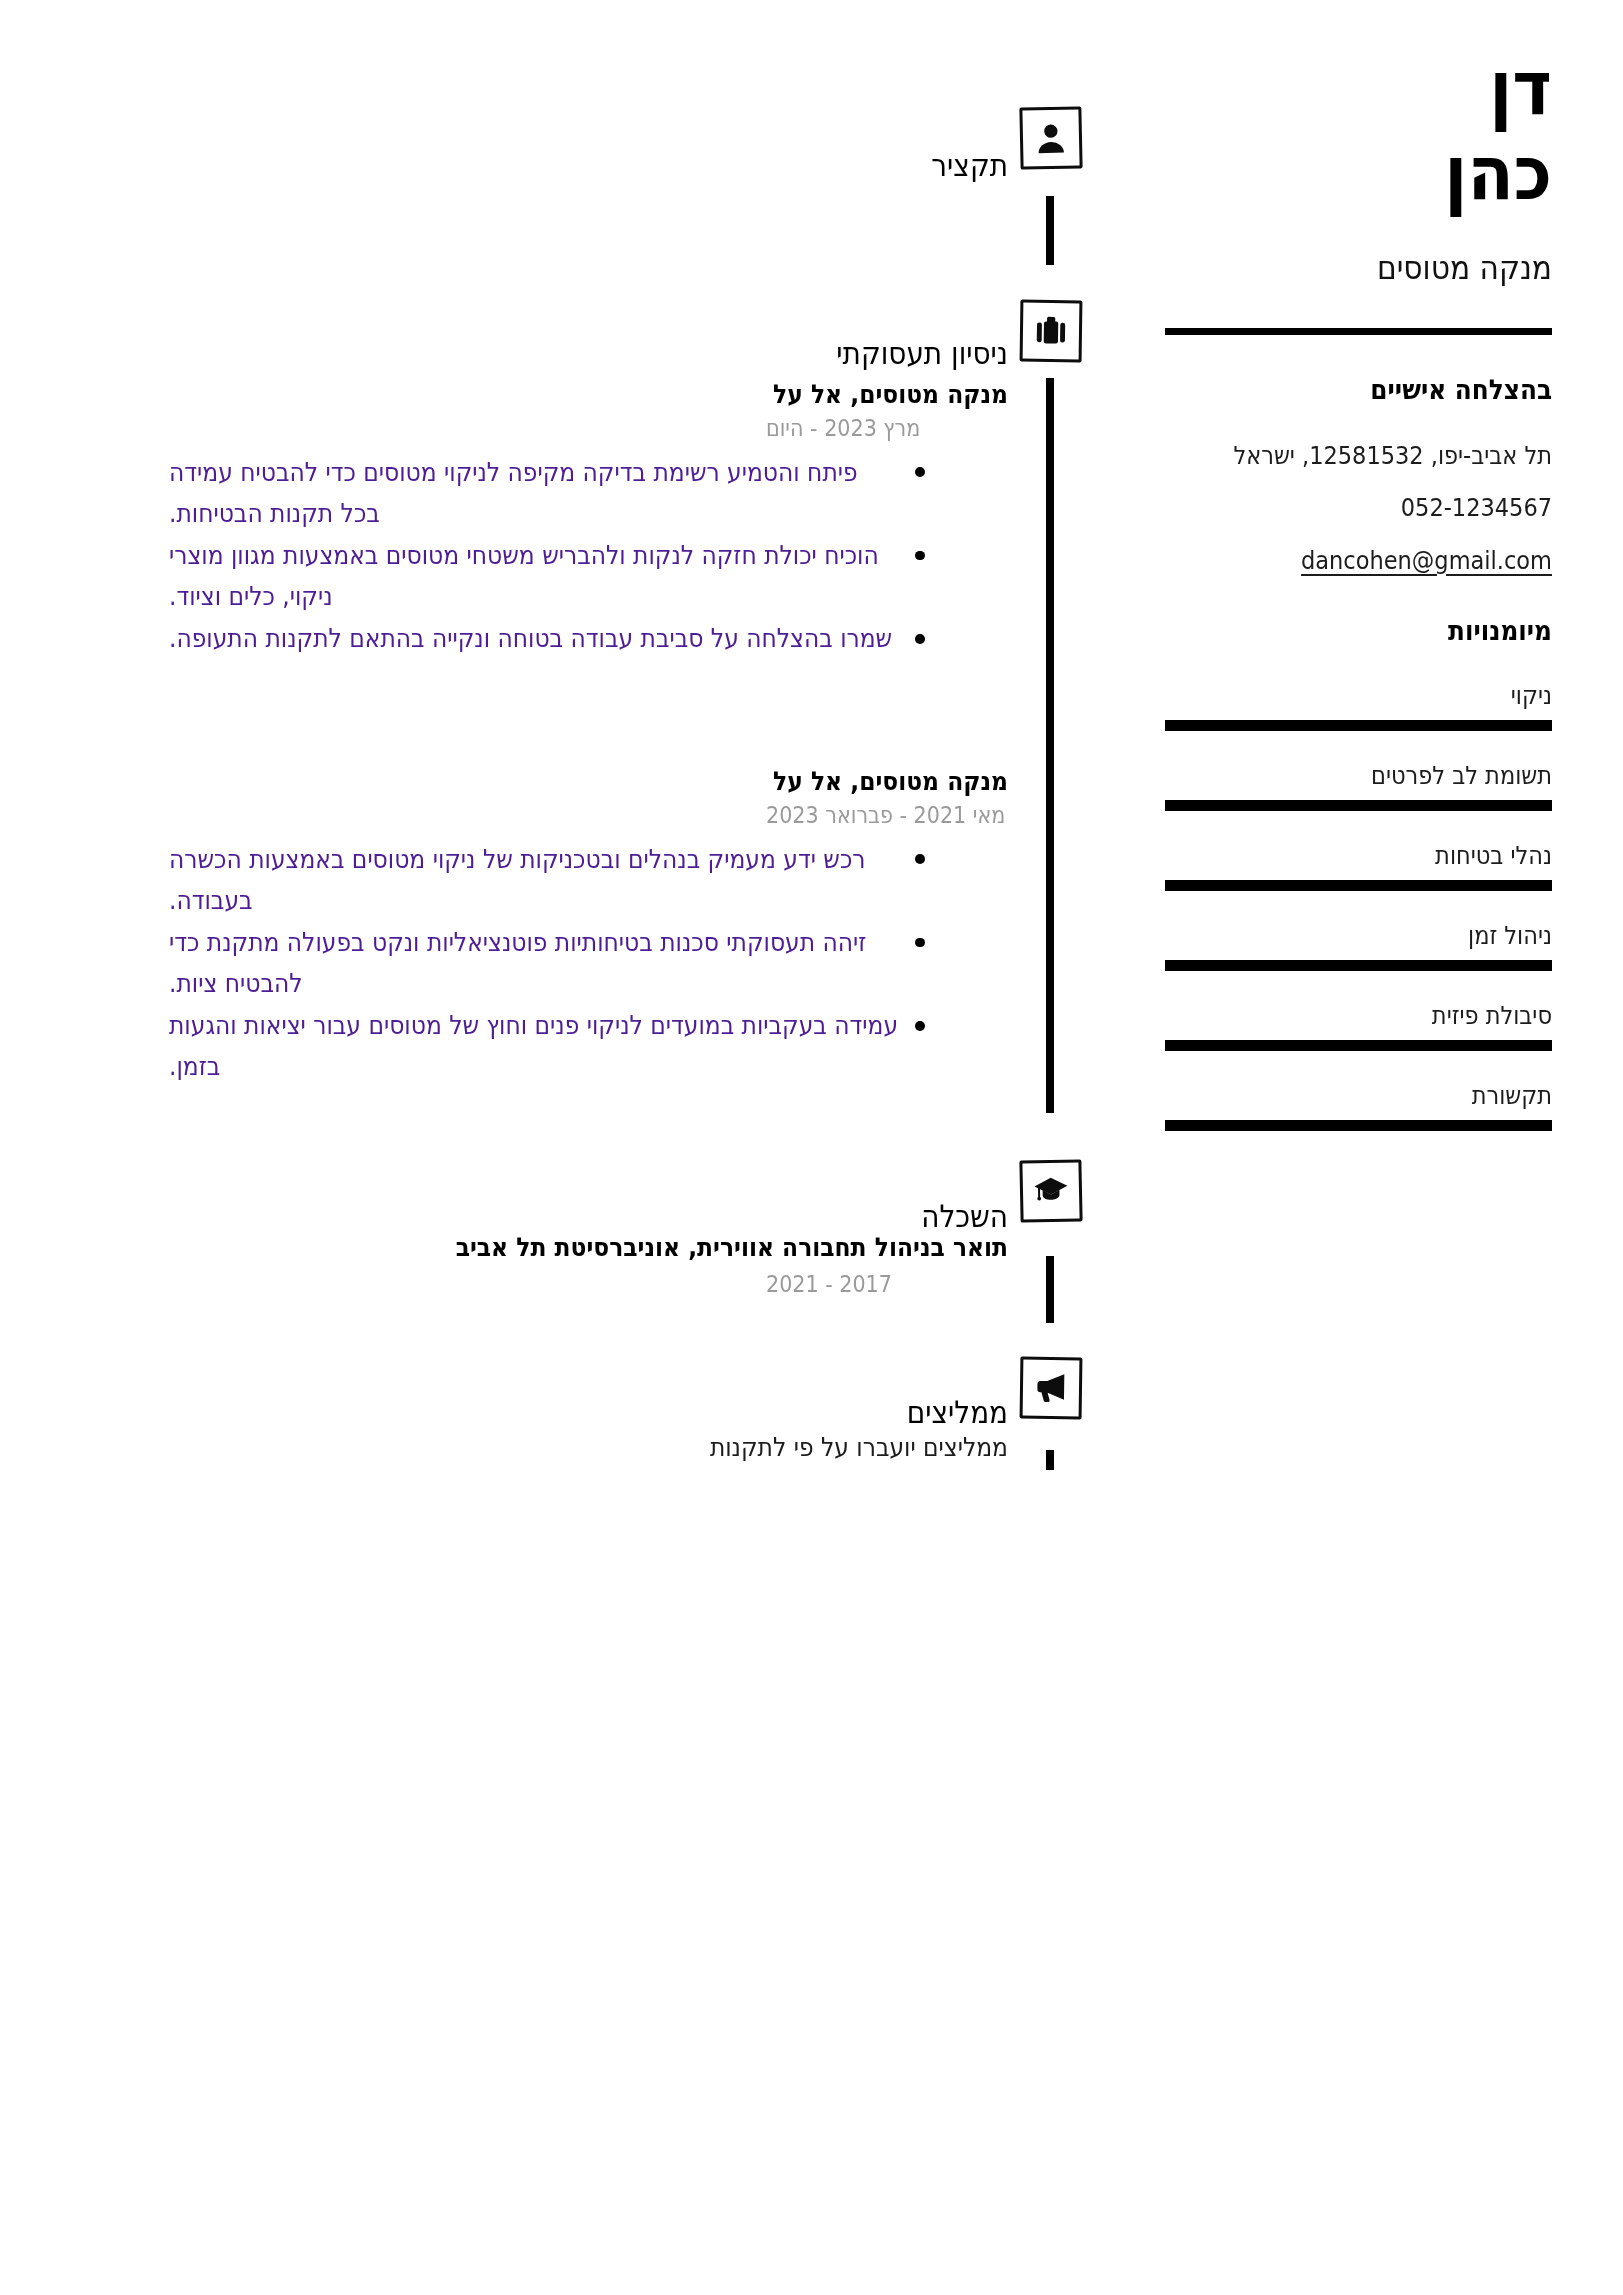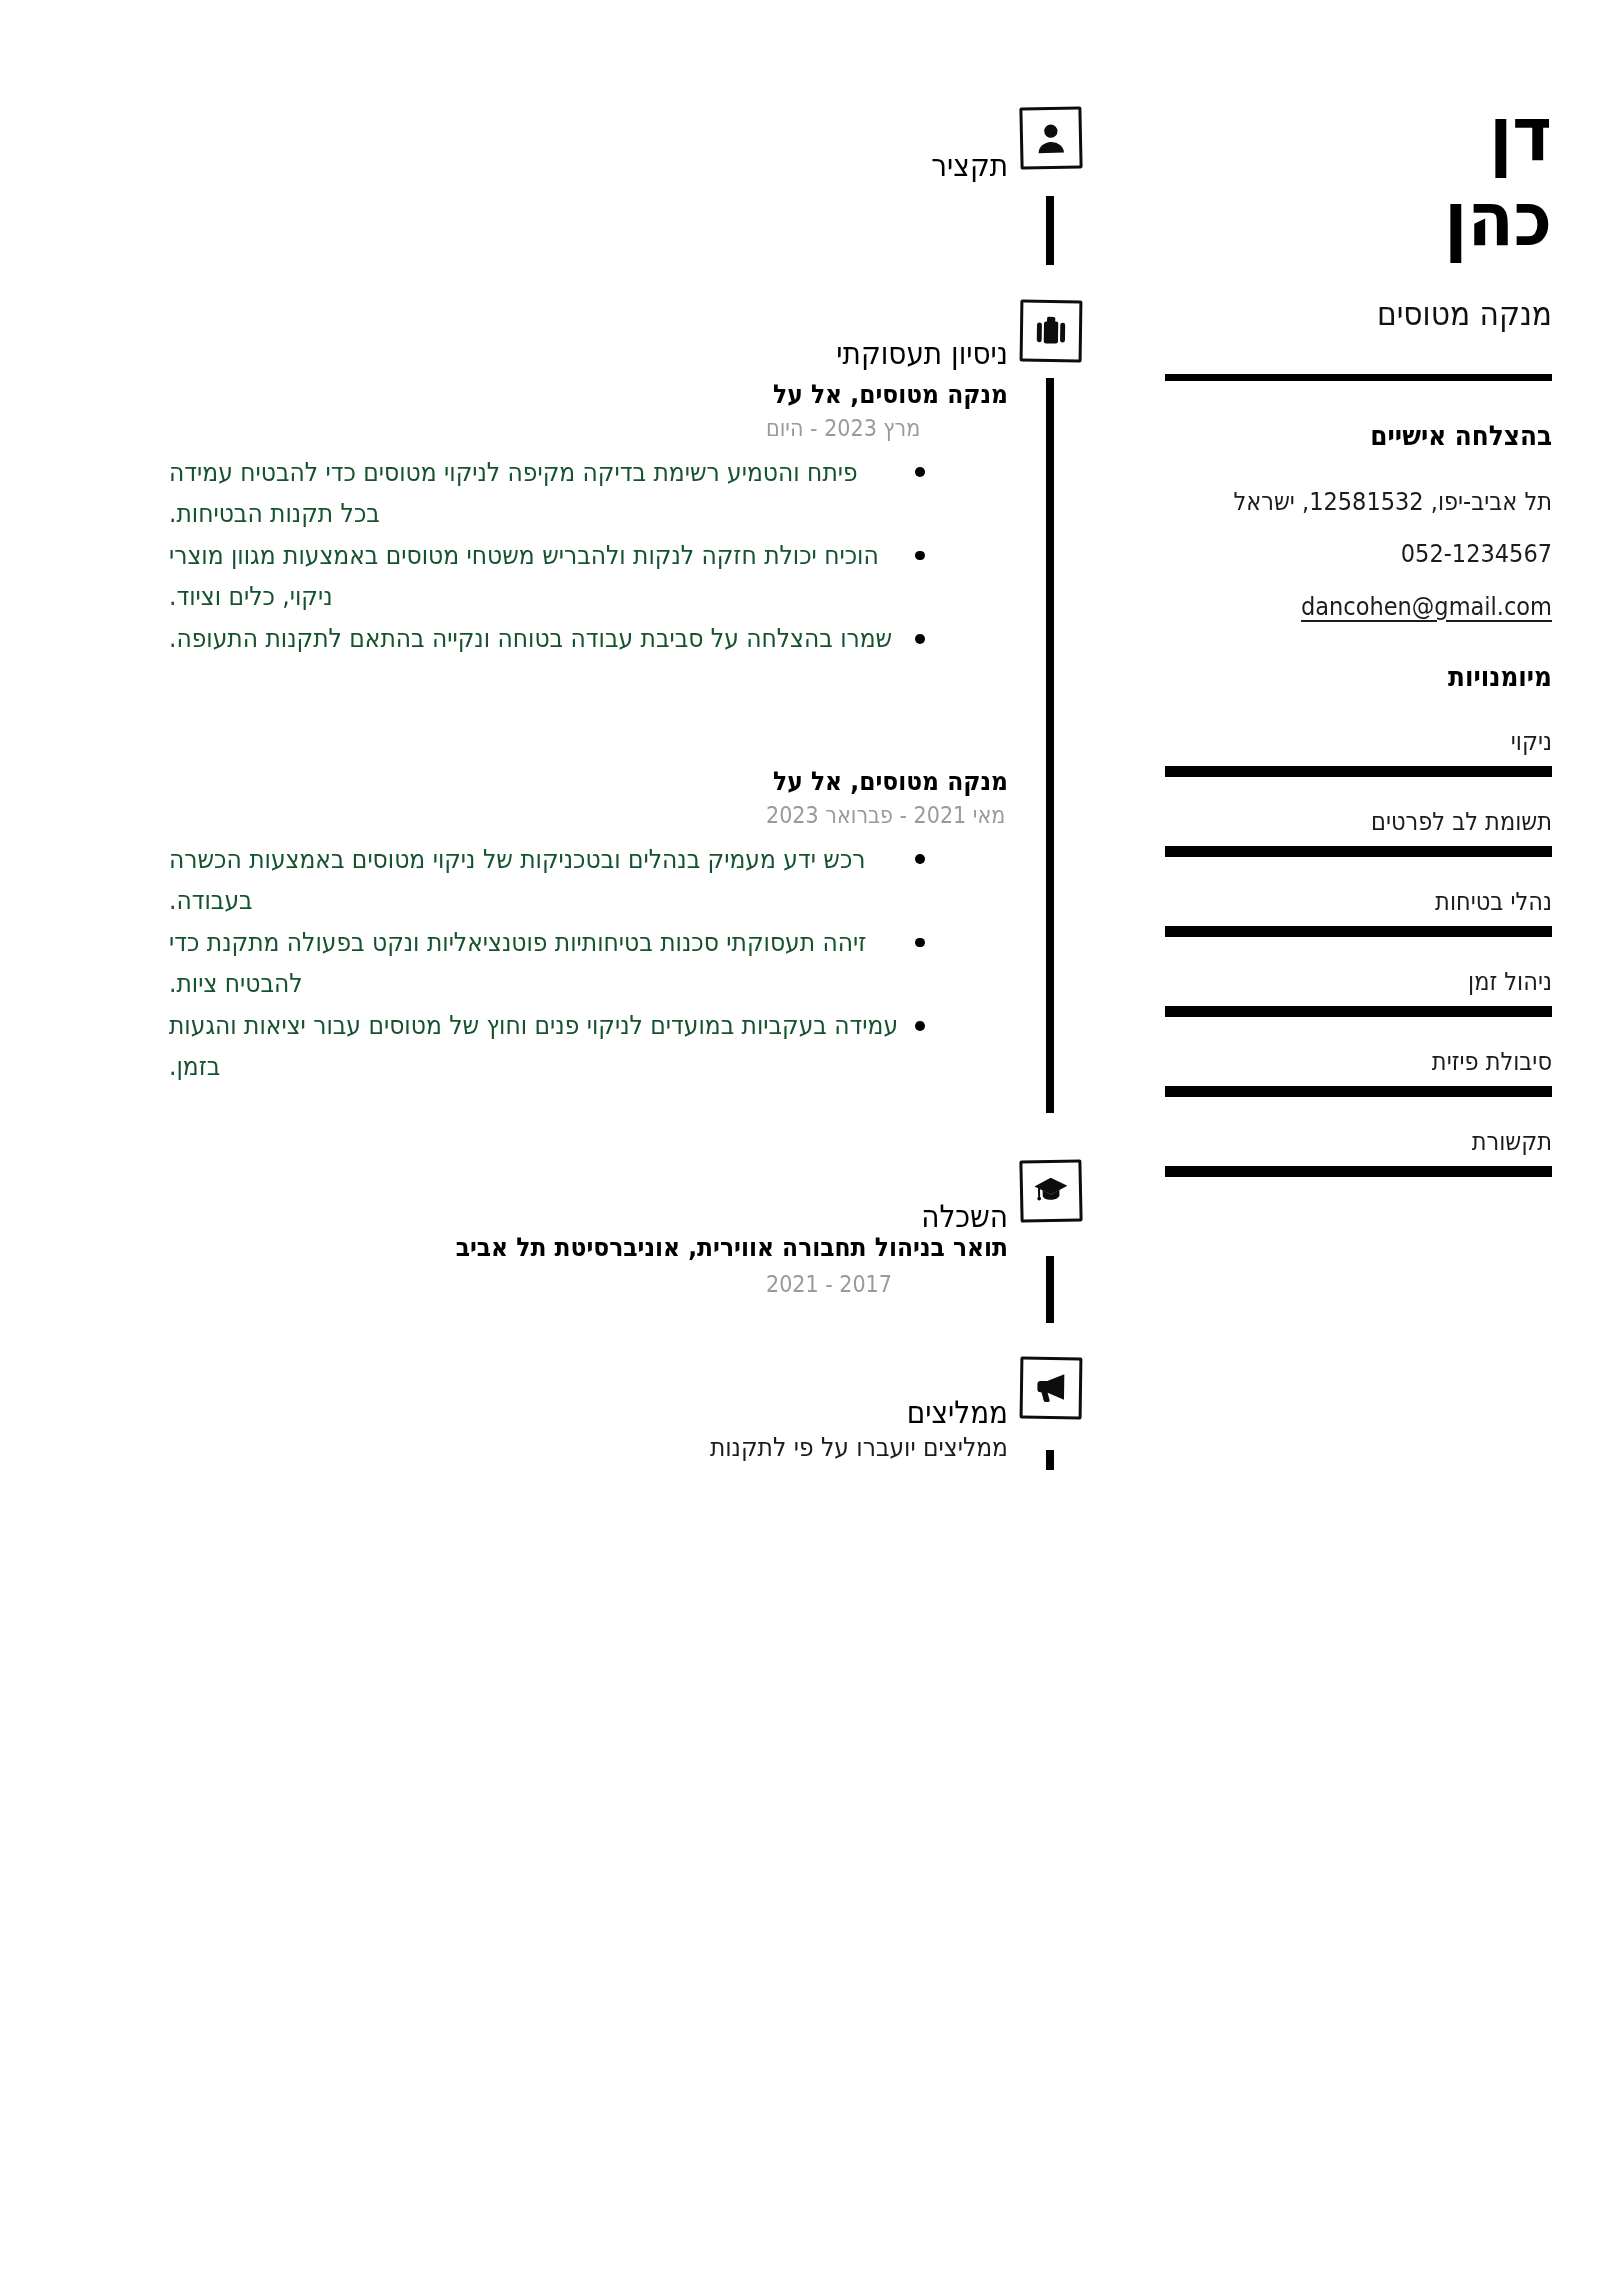--- a/index.html
+++ b/index.html
@@ -11,21 +11,21 @@
     direction:rtl;
     font-family:"DejaVu Sans","Liberation Sans",sans-serif;
     font-stretch:condensed;
     color:#1c1c1c;
   }
   
   .sidebar{
     position:absolute;top:0;right:71px;width:387px;
     text-align:right;
   }
-  .name{margin-top:92px;font-size:75px;line-height:85px;font-weight:700;color:#000;}
+  .name{margin-top:46px;font-size:75px;line-height:85px;font-weight:700;color:#000;}
   .job-title{margin-top:33px;font-size:33px;line-height:38px;color:#111;}
   .side-divider{margin-top:41px;height:6.5px;background:#000;}
   .side-heading{margin-top:38px;font-size:27.5px;line-height:33px;font-weight:700;color:#000;}
   .side-line{margin-top:34px;font-size:25px;line-height:31px;color:#1c1c1c;text-align:right;}
   .side-line + .side-line{margin-top:21.6px;}
   .email a{color:#1c1c1c;text-decoration:underline;text-underline-offset:4.6px;}
   .skills{margin-top:34px;padding:0;list-style:none;}
   .skill{margin-bottom:30px;}
   .skill-label{font-size:25px;line-height:29px;color:#1c1c1c;}
   .skill-bar{margin-top:10.5px;height:10.5px;background:#000;width:100%;}
@@ -43,21 +43,21 @@
   .sec-heading{
     position:absolute;right:615px;
     font-size:31px;line-height:37px;font-weight:400;color:#000;text-align:right;
   }
   .main-block{position:absolute;right:615px;width:933px;}
   .body-text{font-size:26px;line-height:42px;text-align:left;color:#1c1c1c;margin:0;}
   .entry-title{font-size:26px;line-height:33px;font-weight:700;color:#000;margin:0 0 5.2px 0;text-align:right;}
   .entry-date{max-width:242px;font-size:23px;line-height:25px;color:#9a9a9a;text-align:left;margin:0;}
   .bullets{margin:10.5px 0 0 0;padding:0 107px 0 94px;list-style:none;}
   .bullets li{
-    position:relative;font-size:26px;line-height:41px;text-align:left;color:#14532d;
+    position:relative;font-size:26px;line-height:41px;text-align:left;color:#4c1d95;
   }
   .bullets li + li{margin-top:1.3px;}
   .bullets li::before{
     content:"";position:absolute;right:-23.6px;top:15.7px;
     width:9.8px;height:9.8px;border-radius:50%;background:#000;
   }
   .ref-text{font-size:26px;line-height:37px;color:#1c1c1c;text-align:right;margin:0;}
 </style>
 </head>
 <body>

